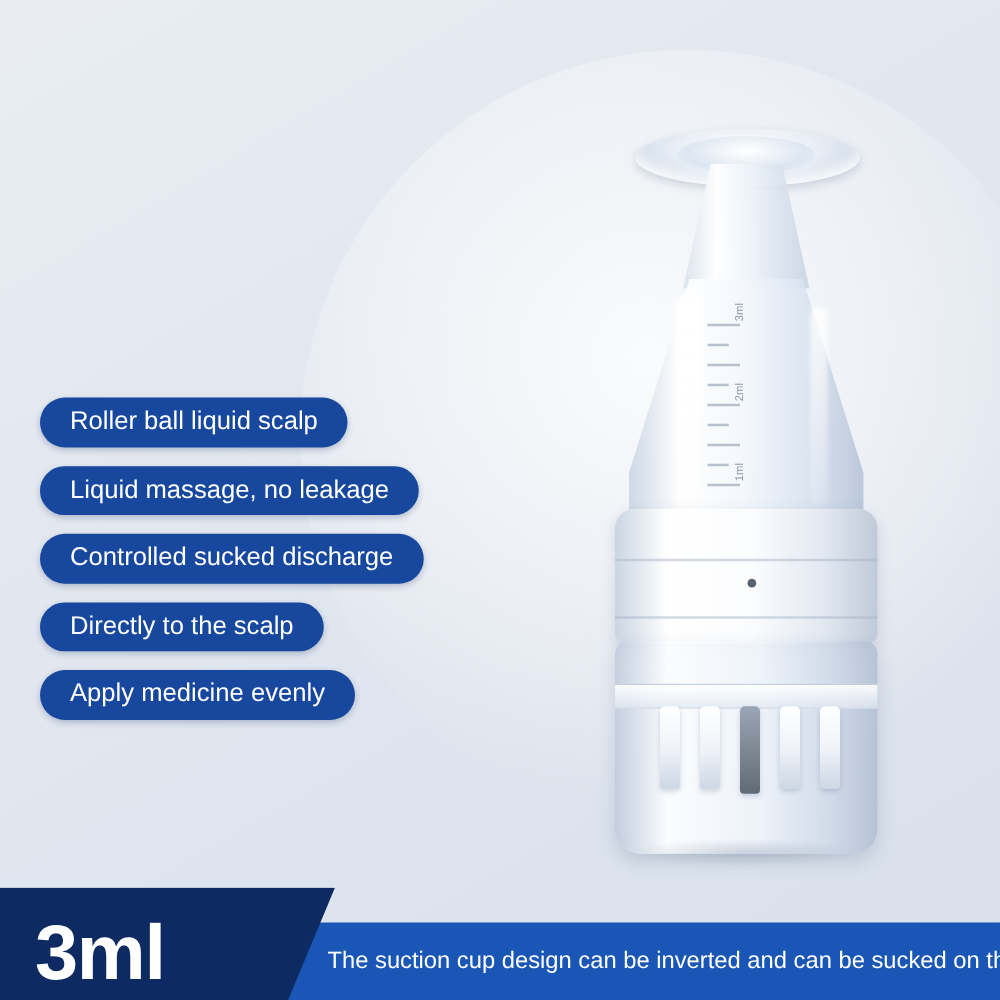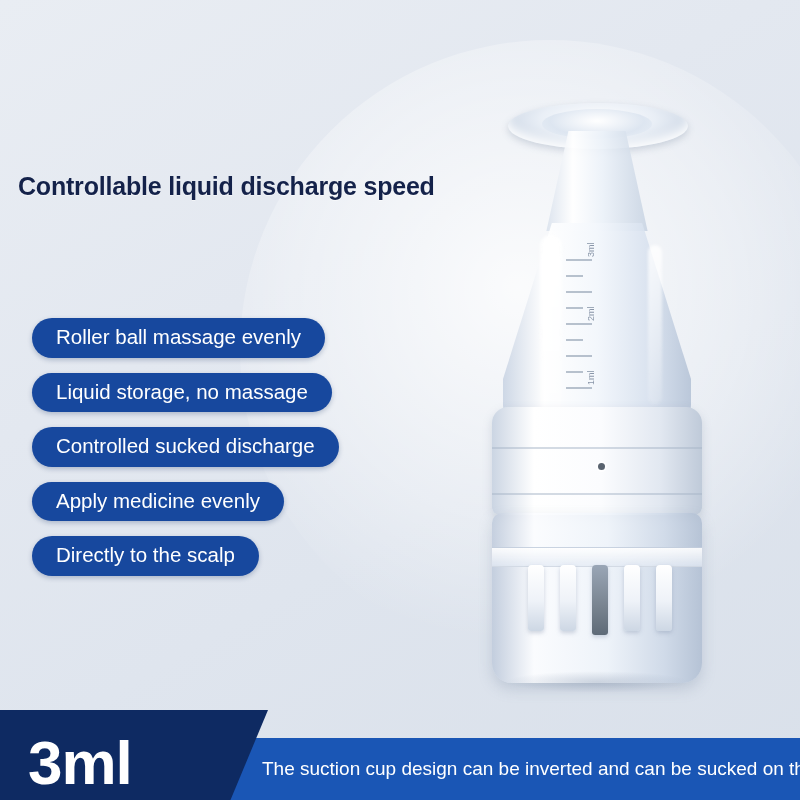--- a/index.html
+++ b/index.html
@@ -315,29 +315,28 @@
     <div class="chamber-band"></div>
     <div class="prong p1"></div>
     <div class="prong p2"></div>
     <div class="prong p3"></div>
     <div class="prong p4"></div>
     <div class="prong p5"></div>
     <div class="base-shadow"></div>
   </div>
 
   <div class="headline">
-    <div>Controllable liquid discharge speed</div>
   </div>
 
   <div class="feature-list">
-    <div class="pill">Roller ball massage evenly</div>
-    <div class="pill">Liquid storage, no massage</div>
+    <div class="pill">Roller ball liquid scalp</div>
+    <div class="pill">Liquid massage, no leakage</div>
     <div class="pill">Controlled sucked discharge</div>
+    <div class="pill">Directly to the scalp</div>
     <div class="pill">Apply medicine evenly</div>
-    <div class="pill">Directly to the scalp</div>
   </div>
 
   <div class="banner">
     <div class="banner-right"></div>
     <div class="banner-left"></div>
     <div class="volume">3ml</div>
     <div class="banner-text">The suction cup design can be inverted and can be sucked on the table</div>
   </div>
 
 </div>

